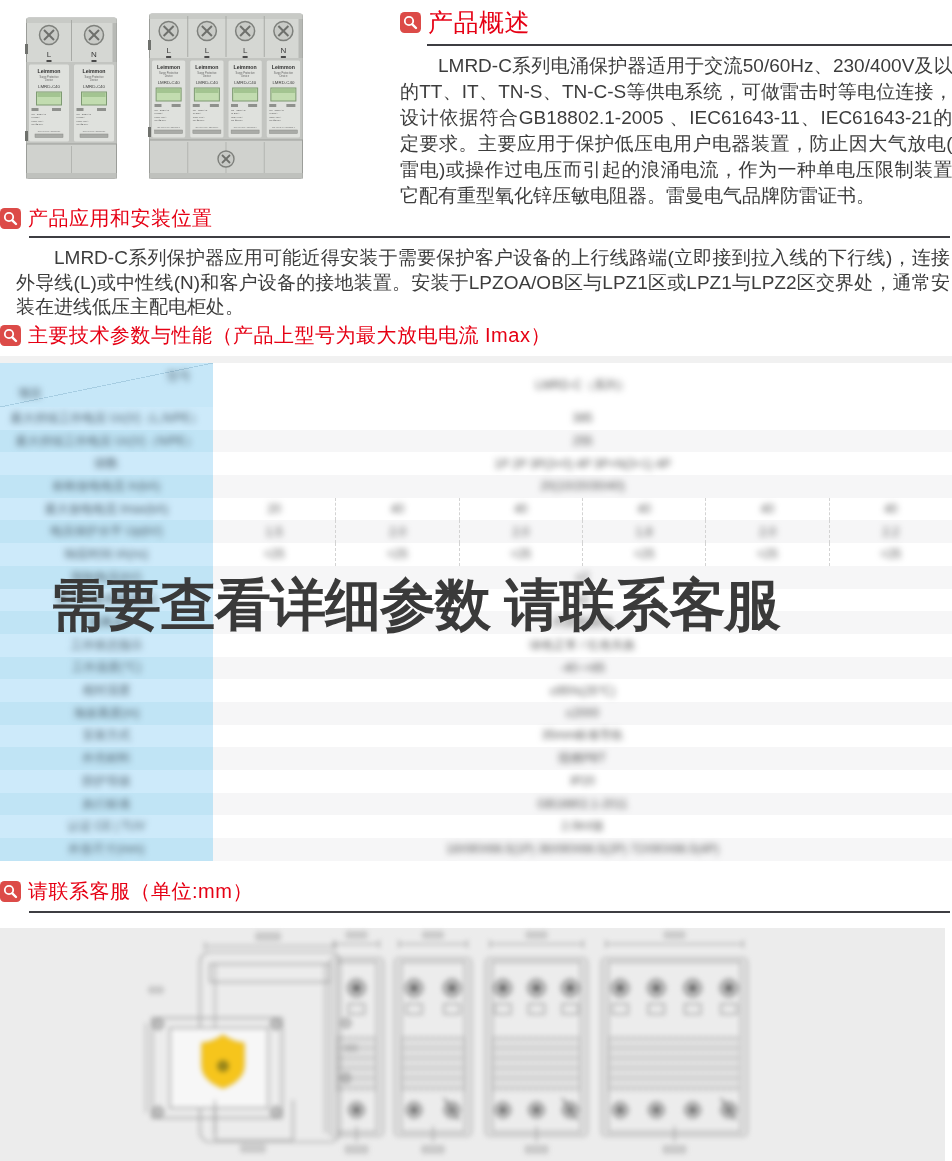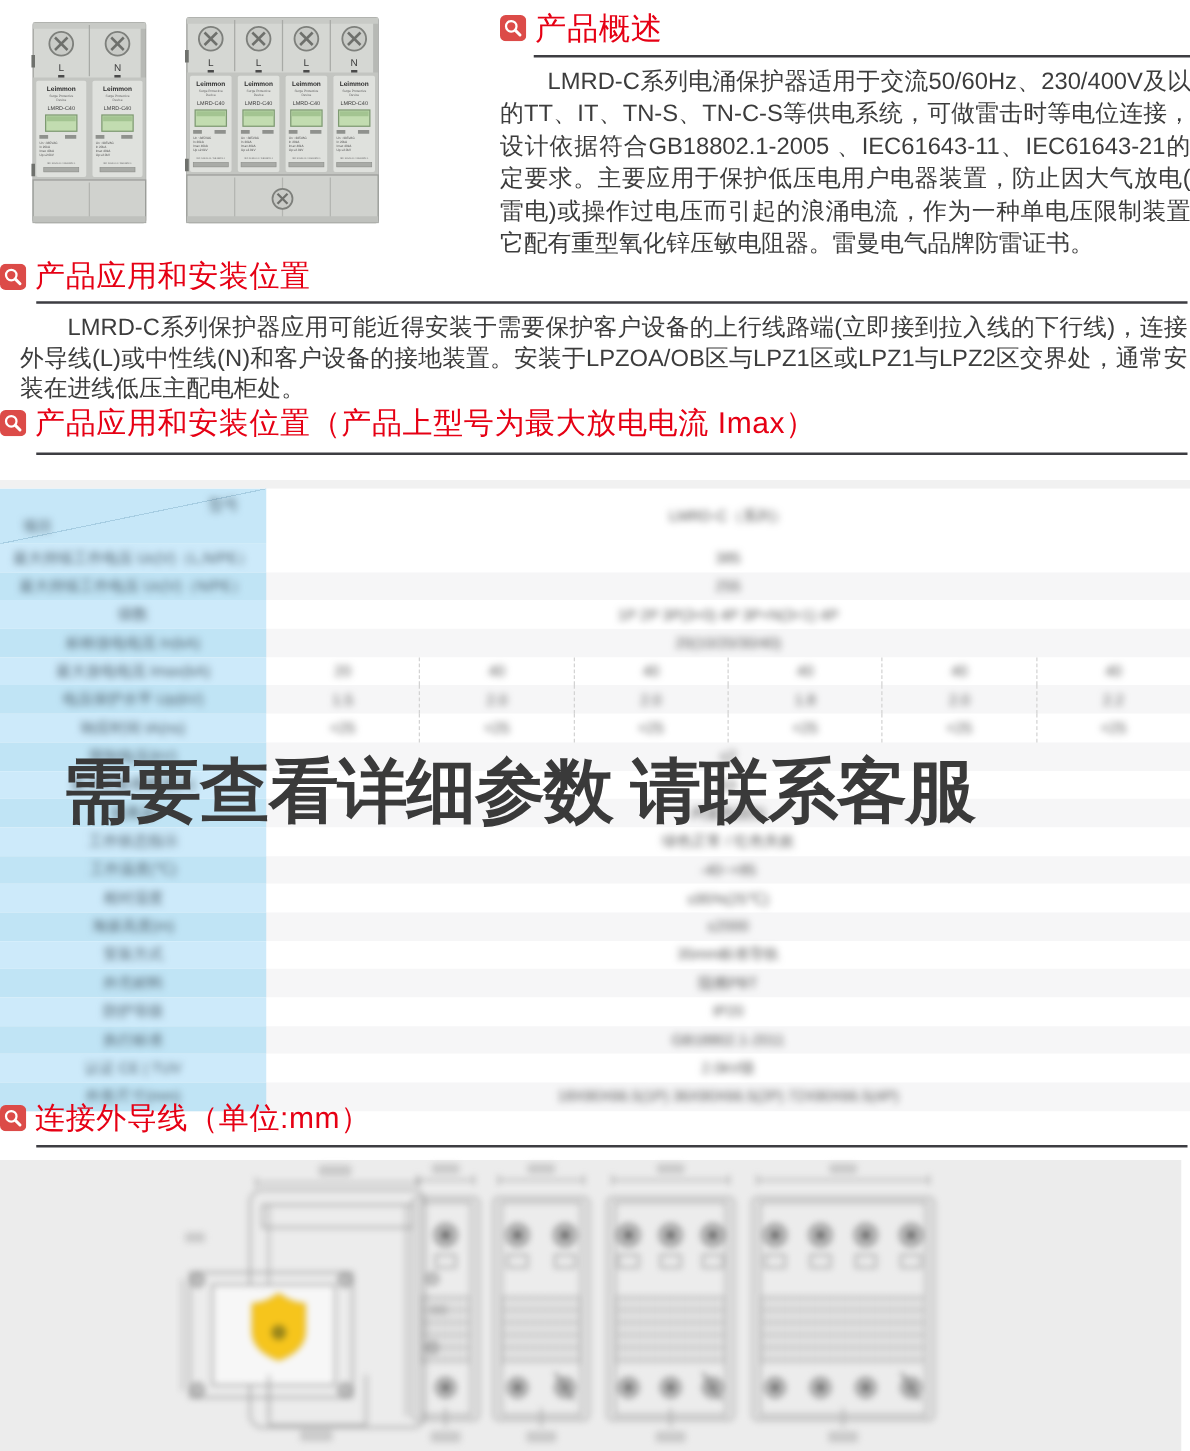--- a/index.html
+++ b/index.html
@@ -2,39 +2,39 @@
 <html><head>
 <meta charset="utf-8">
 <style>
   html,body{margin:0;padding:0;background:#fff;}
   .page{position:relative;width:952px;height:1161px;background:#fff;overflow:hidden;
         font-family:"Liberation Sans","DejaVu Sans",sans-serif;color:#3f3f3f;}
   
   .sec{position:absolute;}
   .sec-head{display:flex;align-items:center;gap:7px;}
   .mag-icon{width:21px;height:21px;flex:0 0 21px;display:block;}
-  .sec-title{font-size:24px;font-weight:500;color:#e60014;white-space:nowrap;letter-spacing:.5px;}
+  .sec-title{font-size:20px;font-weight:500;color:#e60014;white-space:nowrap;letter-spacing:.5px;}
   .sec-title.big{font-size:25px;}
   .rule{height:2px;background:#3d3d42;}
   .para{font-size:19px;line-height:26.5px;text-align:justify;text-indent:2em;color:#3c3c3c;margin:0;}
   
   .photos{position:absolute;left:0;top:0;width:378px;height:210px;}
   .photos svg{position:absolute;filter:blur(.4px);}
   .sec-overview{left:400px;top:6px;width:572px;}
   .sec-overview .rule{margin-left:27px;margin-top:5px;}
   .sec-overview .para{margin-top:7px;line-height:26px;}
   .sec-app{left:0;top:205px;width:950px;}
   .sec-app .rule{margin-left:29px;margin-top:4px;}
   .sec-app .para{margin-top:8px;line-height:24.5px;padding-left:16px;}
   .sec-params{left:0;top:322px;width:950px;}
   .sec-params .rule{margin-left:29px;margin-top:8px;}
   .sec-dims{left:0;top:878px;width:950px;}
   .sec-dims .rule{margin-left:29px;margin-top:6px;}
   
-  .spec-table{position:absolute;left:0;top:384px;width:952px;height:505px;}
+  .spec-table{position:absolute;left:0;top:356px;width:952px;height:505px;}
   .tbl-topstrip{height:7px;background:#f1f1f1;}
   .trow{display:flex;height:22.7px;align-items:stretch;background:#fff;}
   .trow.alt{background:#f6f6f7;}
   .trow.header{height:44px;}
   .tlabel{width:213px;flex:0 0 213px;background:#cdeafa;display:flex;align-items:center;justify-content:center;
           font-size:12px;color:#4d5f6b;overflow:hidden;}
   .tlabel.alt{background:#c0e4f5;}
   .tlabel.hdr{position:relative;background:#c6e7f8;
      background-image:linear-gradient(to bottom right,transparent 49.5%,#a6cde2 49.5%,#a6cde2 50.5%,transparent 50.5%);}
   .corner-tr{position:absolute;top:5px;right:22px;font-size:12px;}
@@ -235,21 +235,21 @@
     <p class="para">LMRD-C系列保护器应用可能近得安装于需要保护客户设备的上行线路端(立即接到拉入线的下行线)，连接外导线(L)或中性线(N)和客户设备的接地装置。安装于LPZOA/OB区与LPZ1区或LPZ1与LPZ2区交界处，通常安装在进线低压主配电柜处。</p>
   </section>
 
   <section class="sec sec-params">
     <div class="sec-head">
       <svg class="mag-icon" viewBox="0 0 21 21">
         <rect x="0" y="0" width="21" height="21" rx="4.5" fill="#dc4b48"></rect>
         <circle cx="9" cy="9" r="4.2" fill="none" stroke="#fff" stroke-width="1.8"></circle>
         <line x1="12.3" y1="12.3" x2="16" y2="16" stroke="#fff" stroke-width="2.4" stroke-linecap="round"></line>
       </svg>
-      <span class="sec-title">产品应用和安装位置（产品上型号为最大放电电流 Imax）</span>
+      <span class="sec-title">主要技术参数与性能（产品上型号为最大放电电流 Imax）</span>
     </div>
     <div class="rule"></div>
   </section>
 
   <div class="spec-table">
     <div class="tbl-topstrip"></div>
     <div class="trow header">
       <div class="tlabel hdr">
         <span class="corner-tr blur3">型号</span>
         <span class="corner-bl blur3">项目</span>
@@ -468,21 +468,21 @@
     <div class="watermark">需要查看详细参数 请联系客服</div>
   </div>
 
   <section class="sec sec-dims">
     <div class="sec-head">
       <svg class="mag-icon" viewBox="0 0 21 21">
         <rect x="0" y="0" width="21" height="21" rx="4.5" fill="#dc4b48"></rect>
         <circle cx="9" cy="9" r="4.2" fill="none" stroke="#fff" stroke-width="1.8"></circle>
         <line x1="12.3" y1="12.3" x2="16" y2="16" stroke="#fff" stroke-width="2.4" stroke-linecap="round"></line>
       </svg>
-      <span class="sec-title">连接外导线（单位:mm）</span>
+      <span class="sec-title">请联系客服（单位:mm）</span>
     </div>
     <div class="rule"></div>
   </section>
 
   <div class="drawings">
     <svg id="dimsSvg" width="945" height="233" viewBox="0 0 945 233">
         <rect fill="none" stroke="#8f8f8f" stroke-width="1.2" x="200" y="24" width="140" height="190" rx="10"></rect>
         <rect fill="none" stroke="#8f8f8f" stroke-width="1.2" x="210" y="36" width="120" height="18"></rect>
         <line x1="215" y1="36" x2="215" y2="205" stroke="#8f8f8f" stroke-width="1"></line>
         <line x1="325" y1="36" x2="325" y2="205" stroke="#8f8f8f" stroke-width="1"></line>

